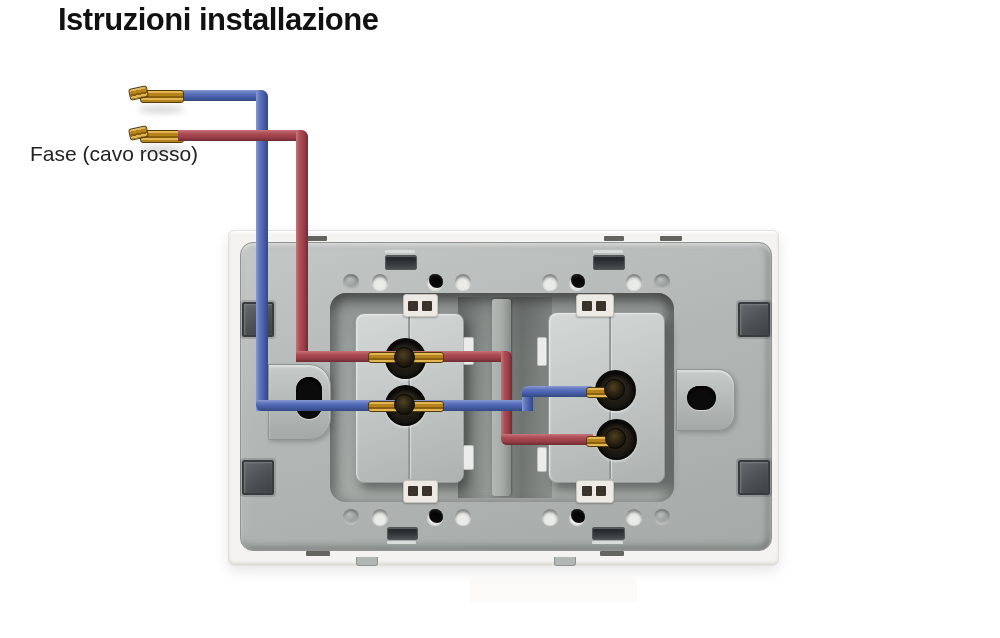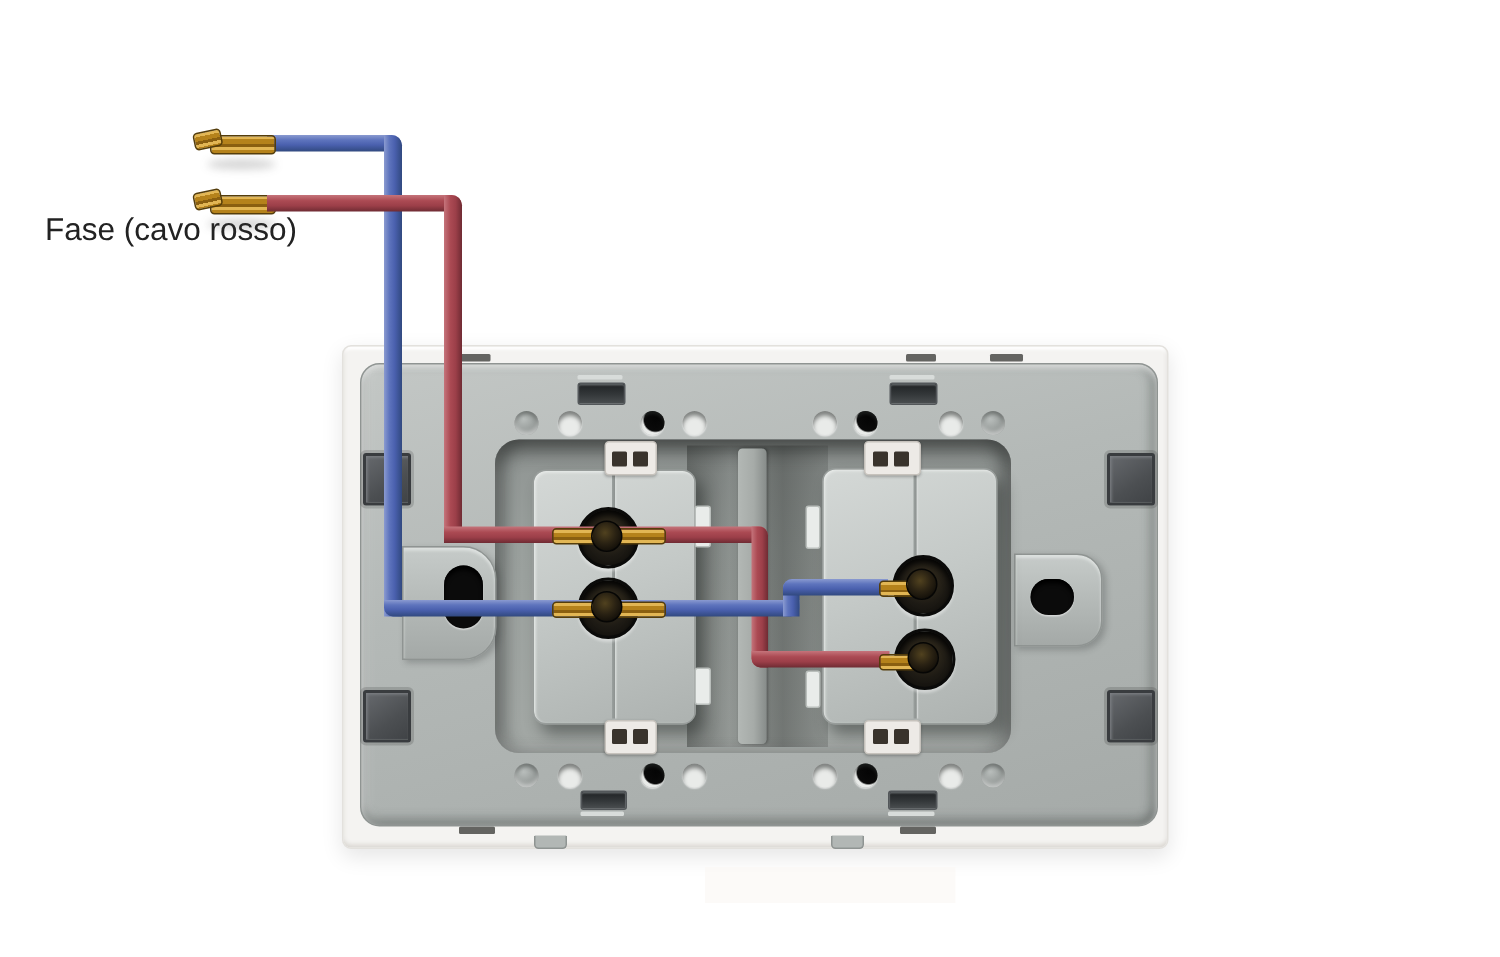--- a/index.html
+++ b/index.html
@@ -64,20 +64,21 @@
   .wr-v{background:linear-gradient(to right,#c5747b 0%,#ab4a53 35%,#9c3f49 65%,#6f2b33 100%);}
   .copper{background:repeating-linear-gradient(to bottom,#e2b654 0 2px,#b5821b 2px 5px,#8a5f10 5px 7px);
           border:1px solid #543d0b;border-radius:3px;}
   .tipshadow{background:rgba(60,60,60,.22);filter:blur(3px);border-radius:50%;}
 </style>
 </head>
 <body>
 
 <div id="stage">
 
+  <div class="abs t-title" style="left:58px;top:2px;">Istruzioni installazione</div>
   <div class="abs t-label" style="left:30px;top:142px;text-align:right;">Fase (cavo rosso)</div>
 
   <div class="abs frame" style="left:228px;top:230px;width:549px;height:334px;"></div>
 
   <div class="abs notch" style="left:305px;top:236px;width:22px;height:5px;"></div>
   <div class="abs notch" style="left:604px;top:236px;width:20px;height:5px;"></div>
   <div class="abs notch" style="left:660px;top:236px;width:22px;height:5px;"></div>
   <div class="abs notch" style="left:306px;top:551px;width:24px;height:5px;"></div>
   <div class="abs notch" style="left:600px;top:551px;width:24px;height:5px;"></div>
 

